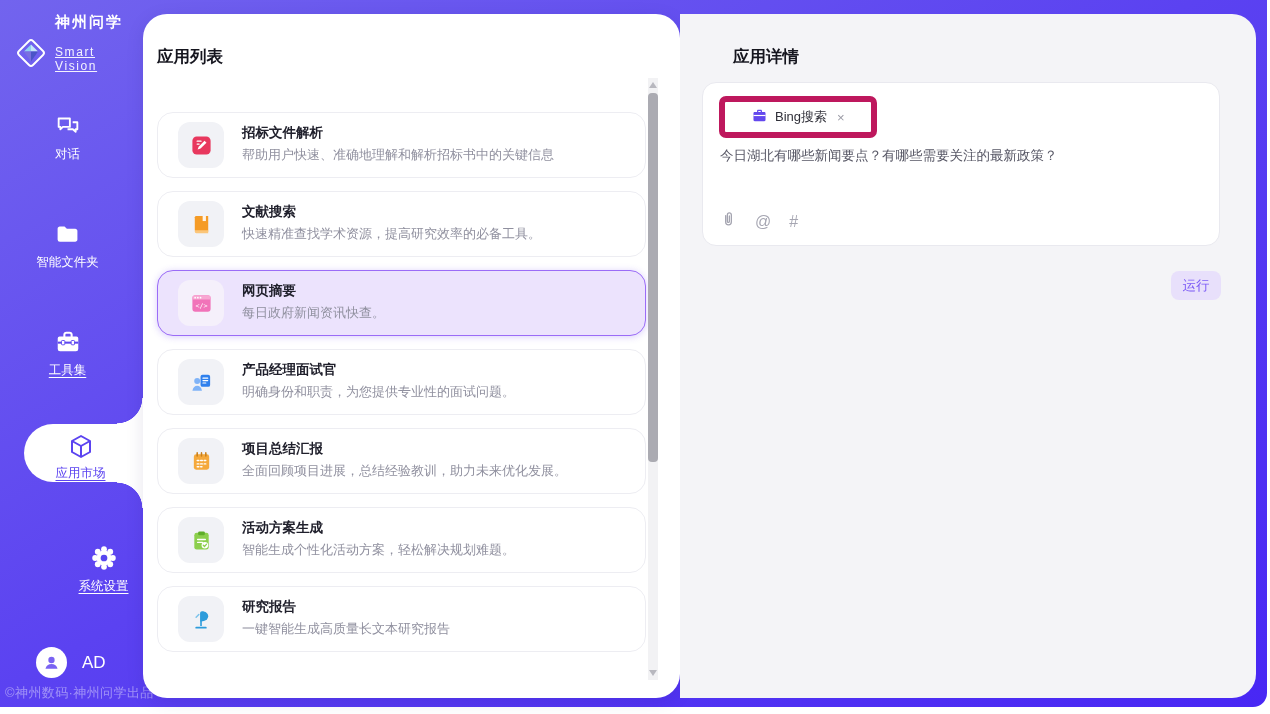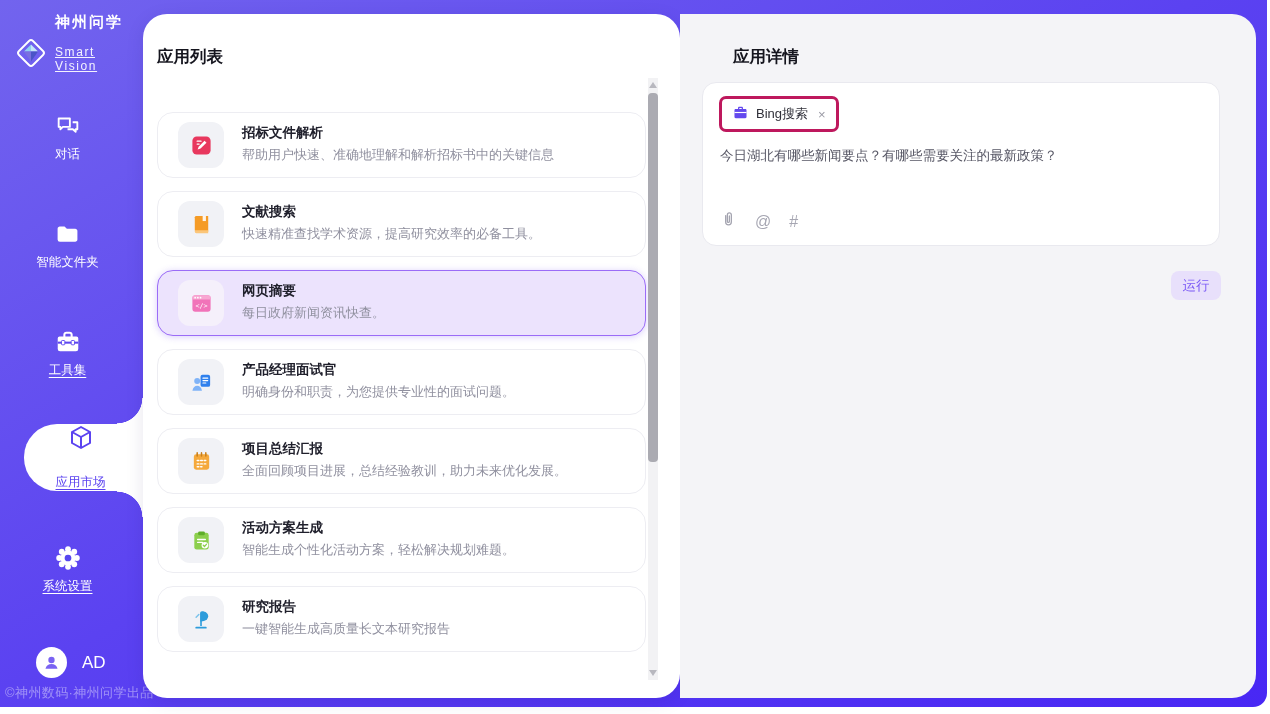--- a/index.html
+++ b/index.html
@@ -20,22 +20,22 @@
   .brand-text{display:flex;flex-direction:column;line-height:1.15;}
   .brand-name{color:#fff;font-size:15px;font-weight:bold;letter-spacing:2px;}
   .brand-sub{color:rgba(255,255,255,.92);font-size:12px;letter-spacing:1.6px;margin-top:16px;text-decoration:underline;}
   .nav-item{
     position:absolute;left:0;width:135px;display:flex;flex-direction:column;
     align-items:center;gap:6px;color:#fff;font-size:12.5px;cursor:pointer;
   }
   .nav-item .nav-ic{height:28px;display:flex;align-items:center;justify-content:center;}
   .nav-label.u{text-decoration:underline;text-underline-offset:3px;}
   .nav-item.active-tab{
-    left:24px;width:119px;height:67px;background:#fff;border-radius:33px 0 0 33px;
-    color:#5b43f0;justify-content:space-between;gap:4px;padding-right:6px;box-sizing:border-box;
+    left:24px;width:119px;height:58px;background:#fff;border-radius:33px 0 0 33px;
+    color:#5b43f0;justify-content:flex-end;gap:4px;padding-right:6px;box-sizing:border-box;
   }
   .nav-item.active-tab::before{
     content:"";position:absolute;right:0;top:-26px;width:26px;height:26px;
     background:radial-gradient(circle at 0 0, rgba(0,0,0,0) 25px, #fff 25.6px);
   }
   .nav-item.active-tab::after{
     content:"";position:absolute;right:0;bottom:-26px;width:26px;height:26px;
     background:radial-gradient(circle at 0 100%, rgba(0,0,0,0) 25px, #fff 25.6px);
   }
   .user-row{position:absolute;left:36px;top:647px;display:flex;align-items:center;gap:15px;}
@@ -73,21 +73,21 @@
     position:absolute;left:680px;top:14px;width:576px;height:684px;background:#f4f4f7;
     border-radius:0 24px 24px 0;
   }
   .detail-title{position:absolute;left:25px;top:32px;margin-left:28px;}
   .detail-card{
     position:absolute;left:22px;top:68px;width:518px;height:164px;background:#fff;
     border:1px solid #e9e9ef;border-radius:14px;box-sizing:border-box;
   }
   .tool-tag{
     position:absolute;left:16px;top:13px;height:30px;display:flex;align-items:center;gap:7px;
-    padding:0 10px;border:3px solid #be185d;border-radius:7px;background:#fff;
+    padding:0 26px;border:6px solid #be185d;border-radius:7px;background:#fff;
     font-size:13px;color:#2f2f38;cursor:pointer;
   }
   .tag-close{color:#9a9aa5;font-size:13px;margin-left:3px;cursor:pointer;}
   .query-text{position:absolute;left:17px;top:64px;font-size:13.5px;color:#565664;}
   .composer-icons{position:absolute;left:17px;top:128px;display:flex;align-items:center;gap:18px;color:#a6a6b2;}
   .composer-icons .txt-ic{font-size:16px;line-height:1;cursor:pointer;}
   .run-btn{
     position:absolute;right:35px;top:257px;width:50px;height:29px;background:#e8e0fb;color:#7c5bf6;
     border-radius:8px;font-size:13.5px;display:flex;align-items:center;justify-content:center;cursor:pointer;
   }
@@ -146,21 +146,21 @@
         </div>
         <div class="nav-item active-tab" style="top: 424px;">
           <span class="nav-ic">
             <svg viewBox="0 0 30 30" width="30" height="30" fill="none" stroke="#5b43f0" stroke-width="2" stroke-linejoin="round">
               <path d="M15 4l9 5v11l-9 5-9-5V9z"></path>
               <path d="M6 9l9 5 9-5M15 14v11"></path>
             </svg>
           </span>
           <span class="nav-label u">应用市场</span>
         </div>
-        <div class="nav-item" style="top: 544px;">
+        <div class="nav-item" style="top: 544px; padding-left: 36px;">
           <span class="nav-ic">
             <svg viewBox="0 0 30 30" width="28" height="28">
               <g fill="#fff">
                 <circle cx="15" cy="15" r="8"></circle>
                 <circle cx="15" cy="5.5" r="3.1"></circle>
                 <circle cx="15" cy="24.5" r="3.1"></circle>
                 <circle cx="5.5" cy="15" r="3.1"></circle>
                 <circle cx="24.5" cy="15" r="3.1"></circle>
                 <circle cx="8.3" cy="8.3" r="3.1"></circle>
                 <circle cx="21.7" cy="8.3" r="3.1"></circle>

